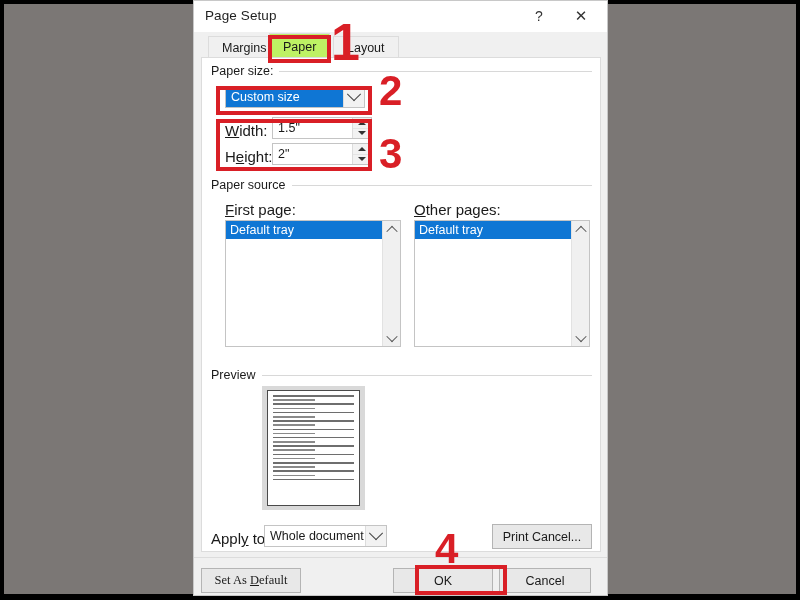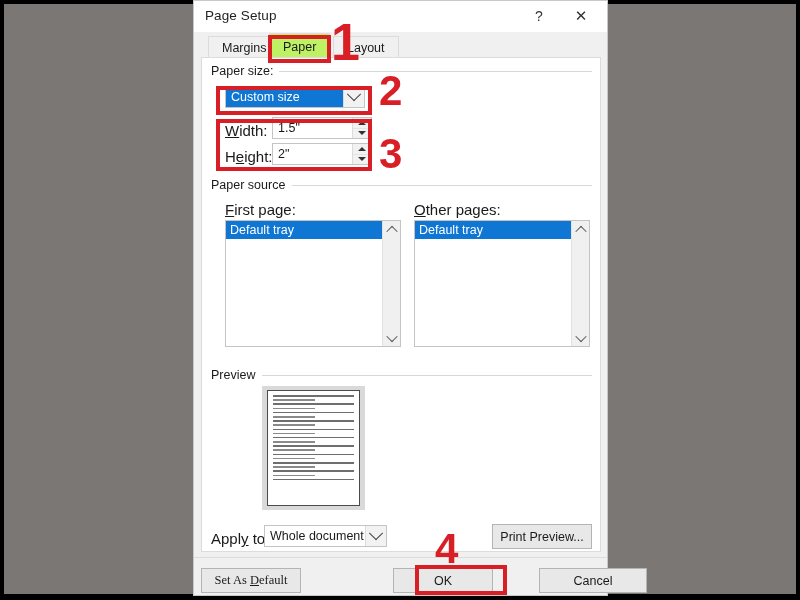--- a/index.html
+++ b/index.html
@@ -472,30 +472,30 @@
       </div>
 
       <div class="lbl" style="left:9px; top:472px;">Appl<span class="u">y</span> to:</div>
       <div class="combo" style="left:62px; top:467px; width:123px;">
         <div class="cv">Whole document</div>
         <div class="carat">
             <i class="chev"></i>
           </div>
       </div>
 
-      <div class="btn" style="left:290px; top:466px; width:100px; height:25px;">Print Preview...</div>
+      <div class="btn" style="left:290px; top:466px; width:100px; height:25px;">Print Cancel...</div>
 
     </div>
 
     <div class="footer-sep"></div>
     <div class="btn" style="left:7px;   top:567px; width:100px; height:25px;font-family:Liberation Serif, serif;">
       <span>Set As <span class="u">D</span>efault</span>
     </div>
     <div class="btn" style="left:199px; top:567px; width:100px; height:25px;">OK</div>
-    <div class="btn" style="left:305px; top:567px; width:108px; height:25px;margin-left:40px;">Cancel</div>
+    <div class="btn" style="left:305px; top:567px; width:92px; height:25px;">Cancel</div>
 
   </div>
 
   <div class="redbox" style="left:268px; top:35px; width:63px; height:28px;"></div>
   <div class="rednum" style="left:331px; top:16px; font-size:52px;">1</div>
 
   <div class="redbox" style="left:216px; top:86px; width:156px; height:29px;"></div>
   <div class="rednum" style="left:379px; top:70px; font-size:42px;">2</div>
 
   <div class="redbox" style="left:216px; top:119px; width:156px; height:52px;"></div>

